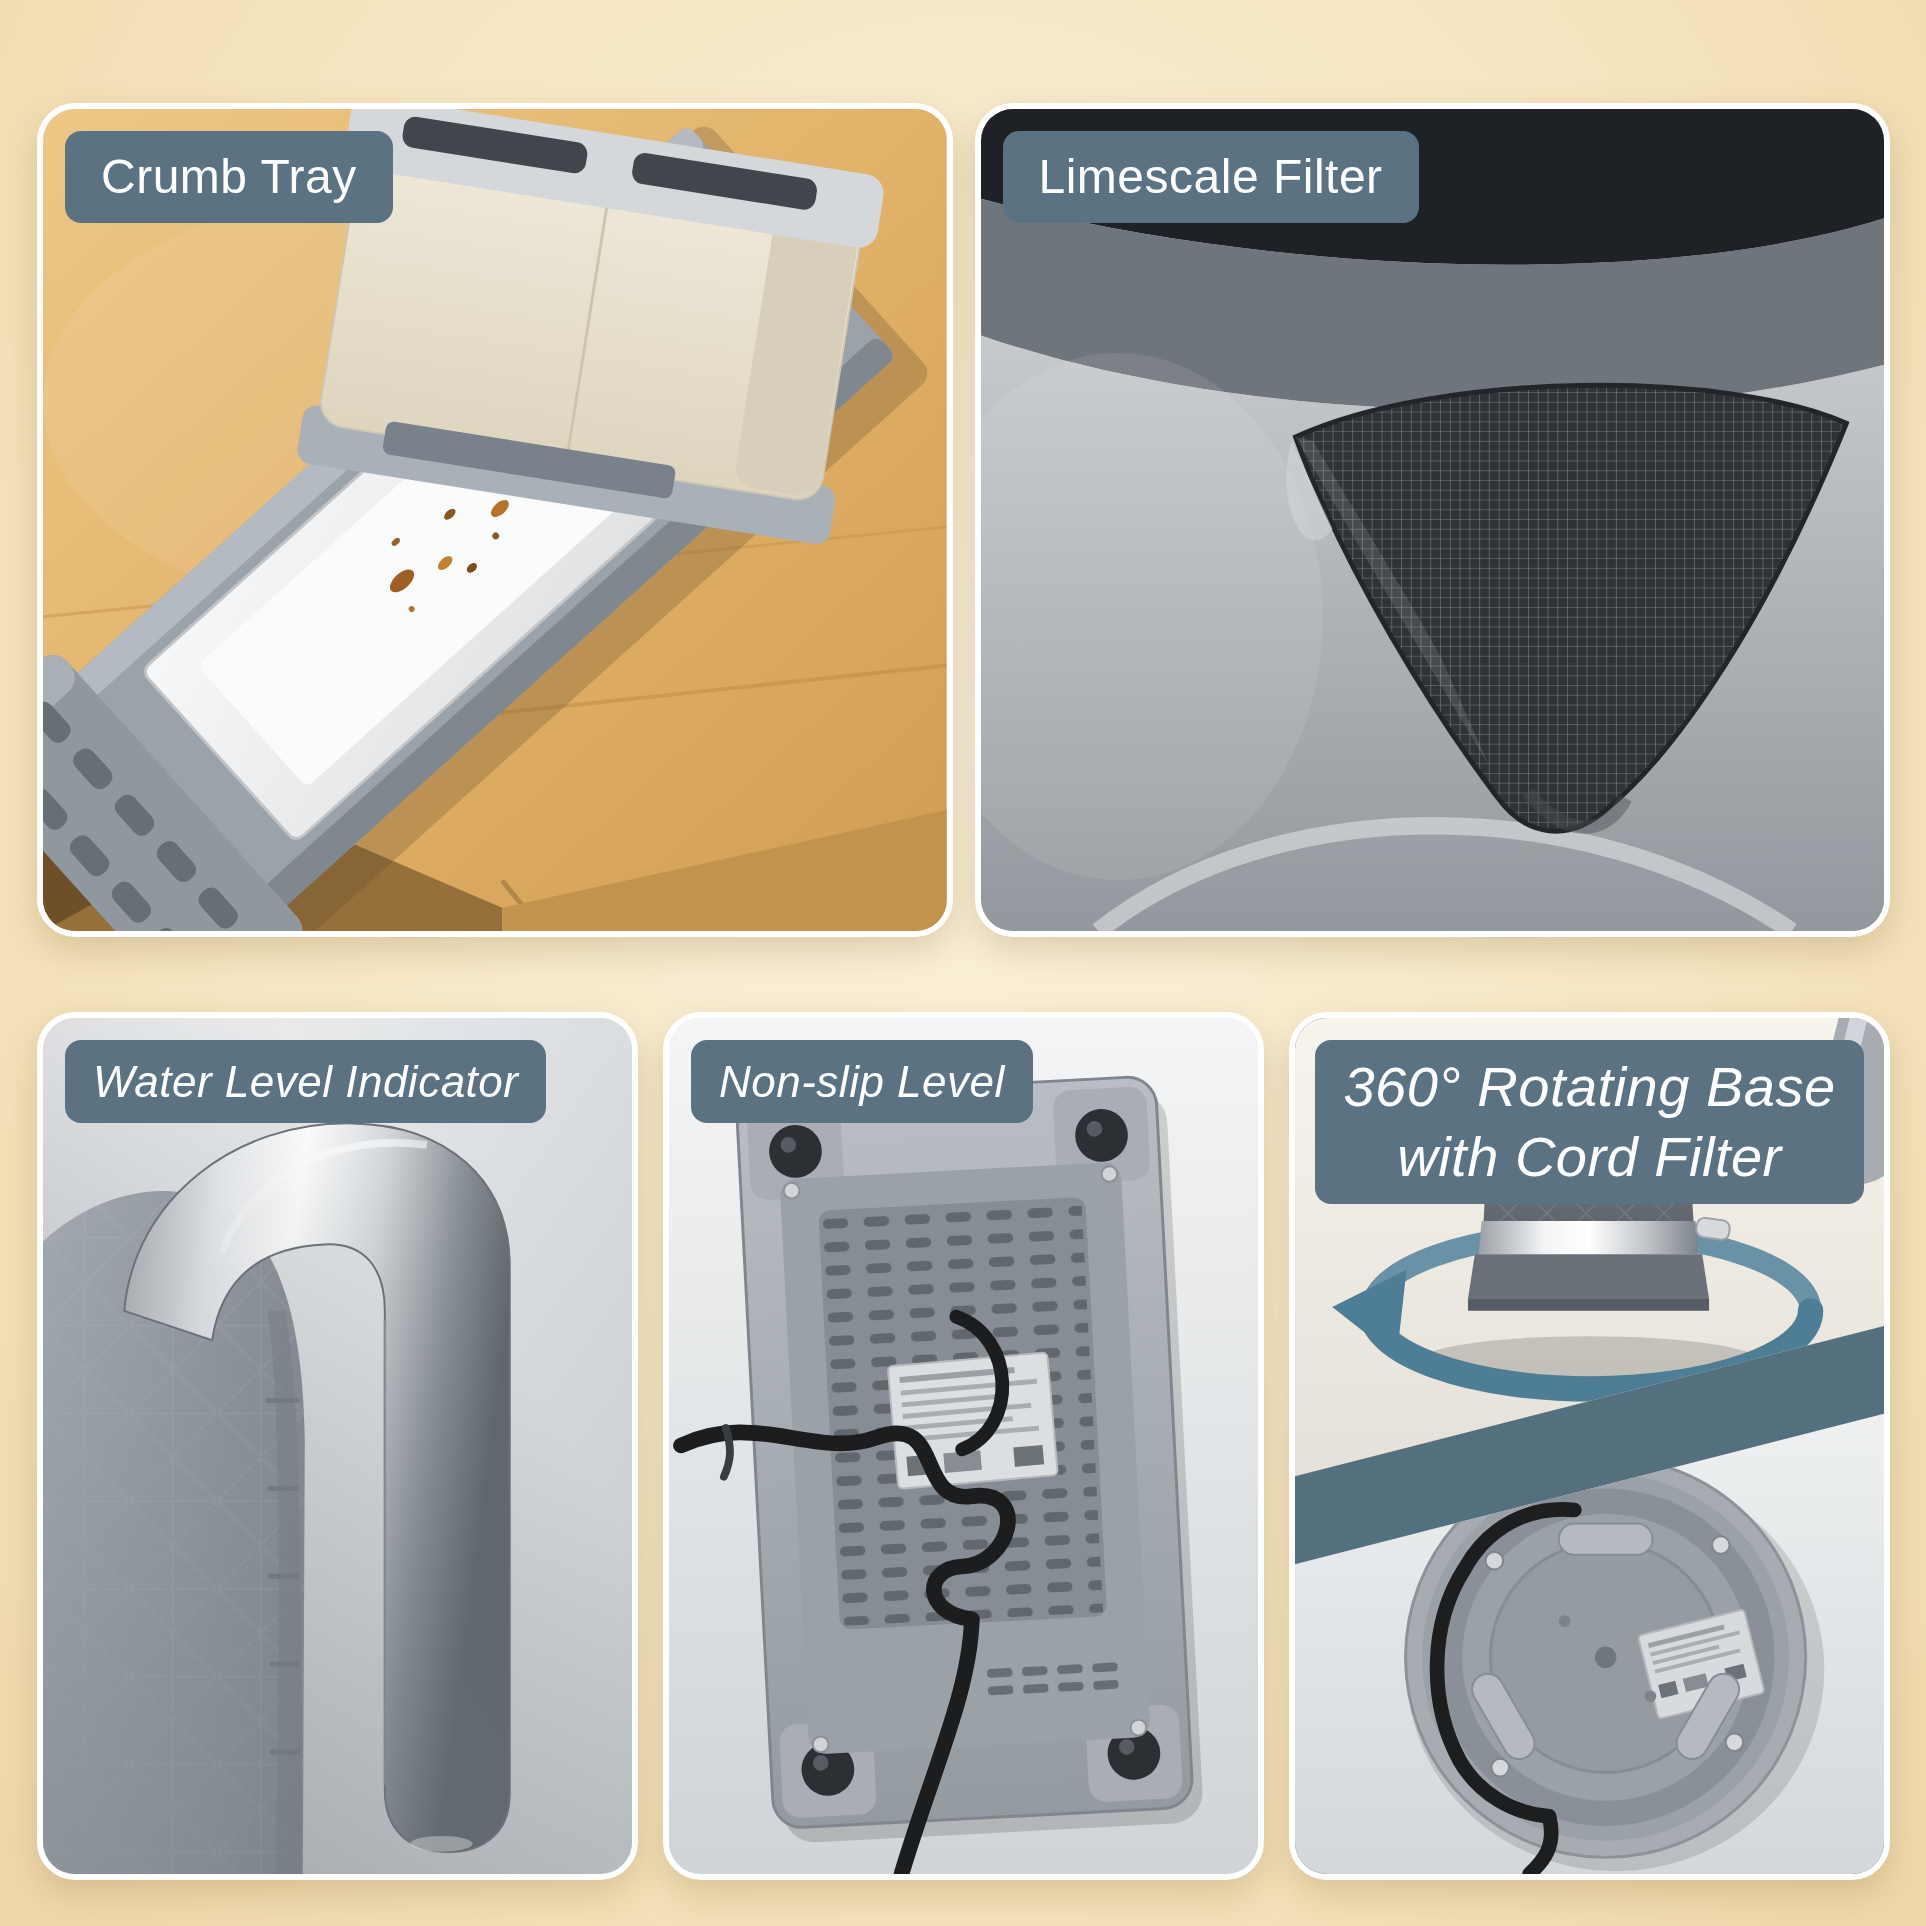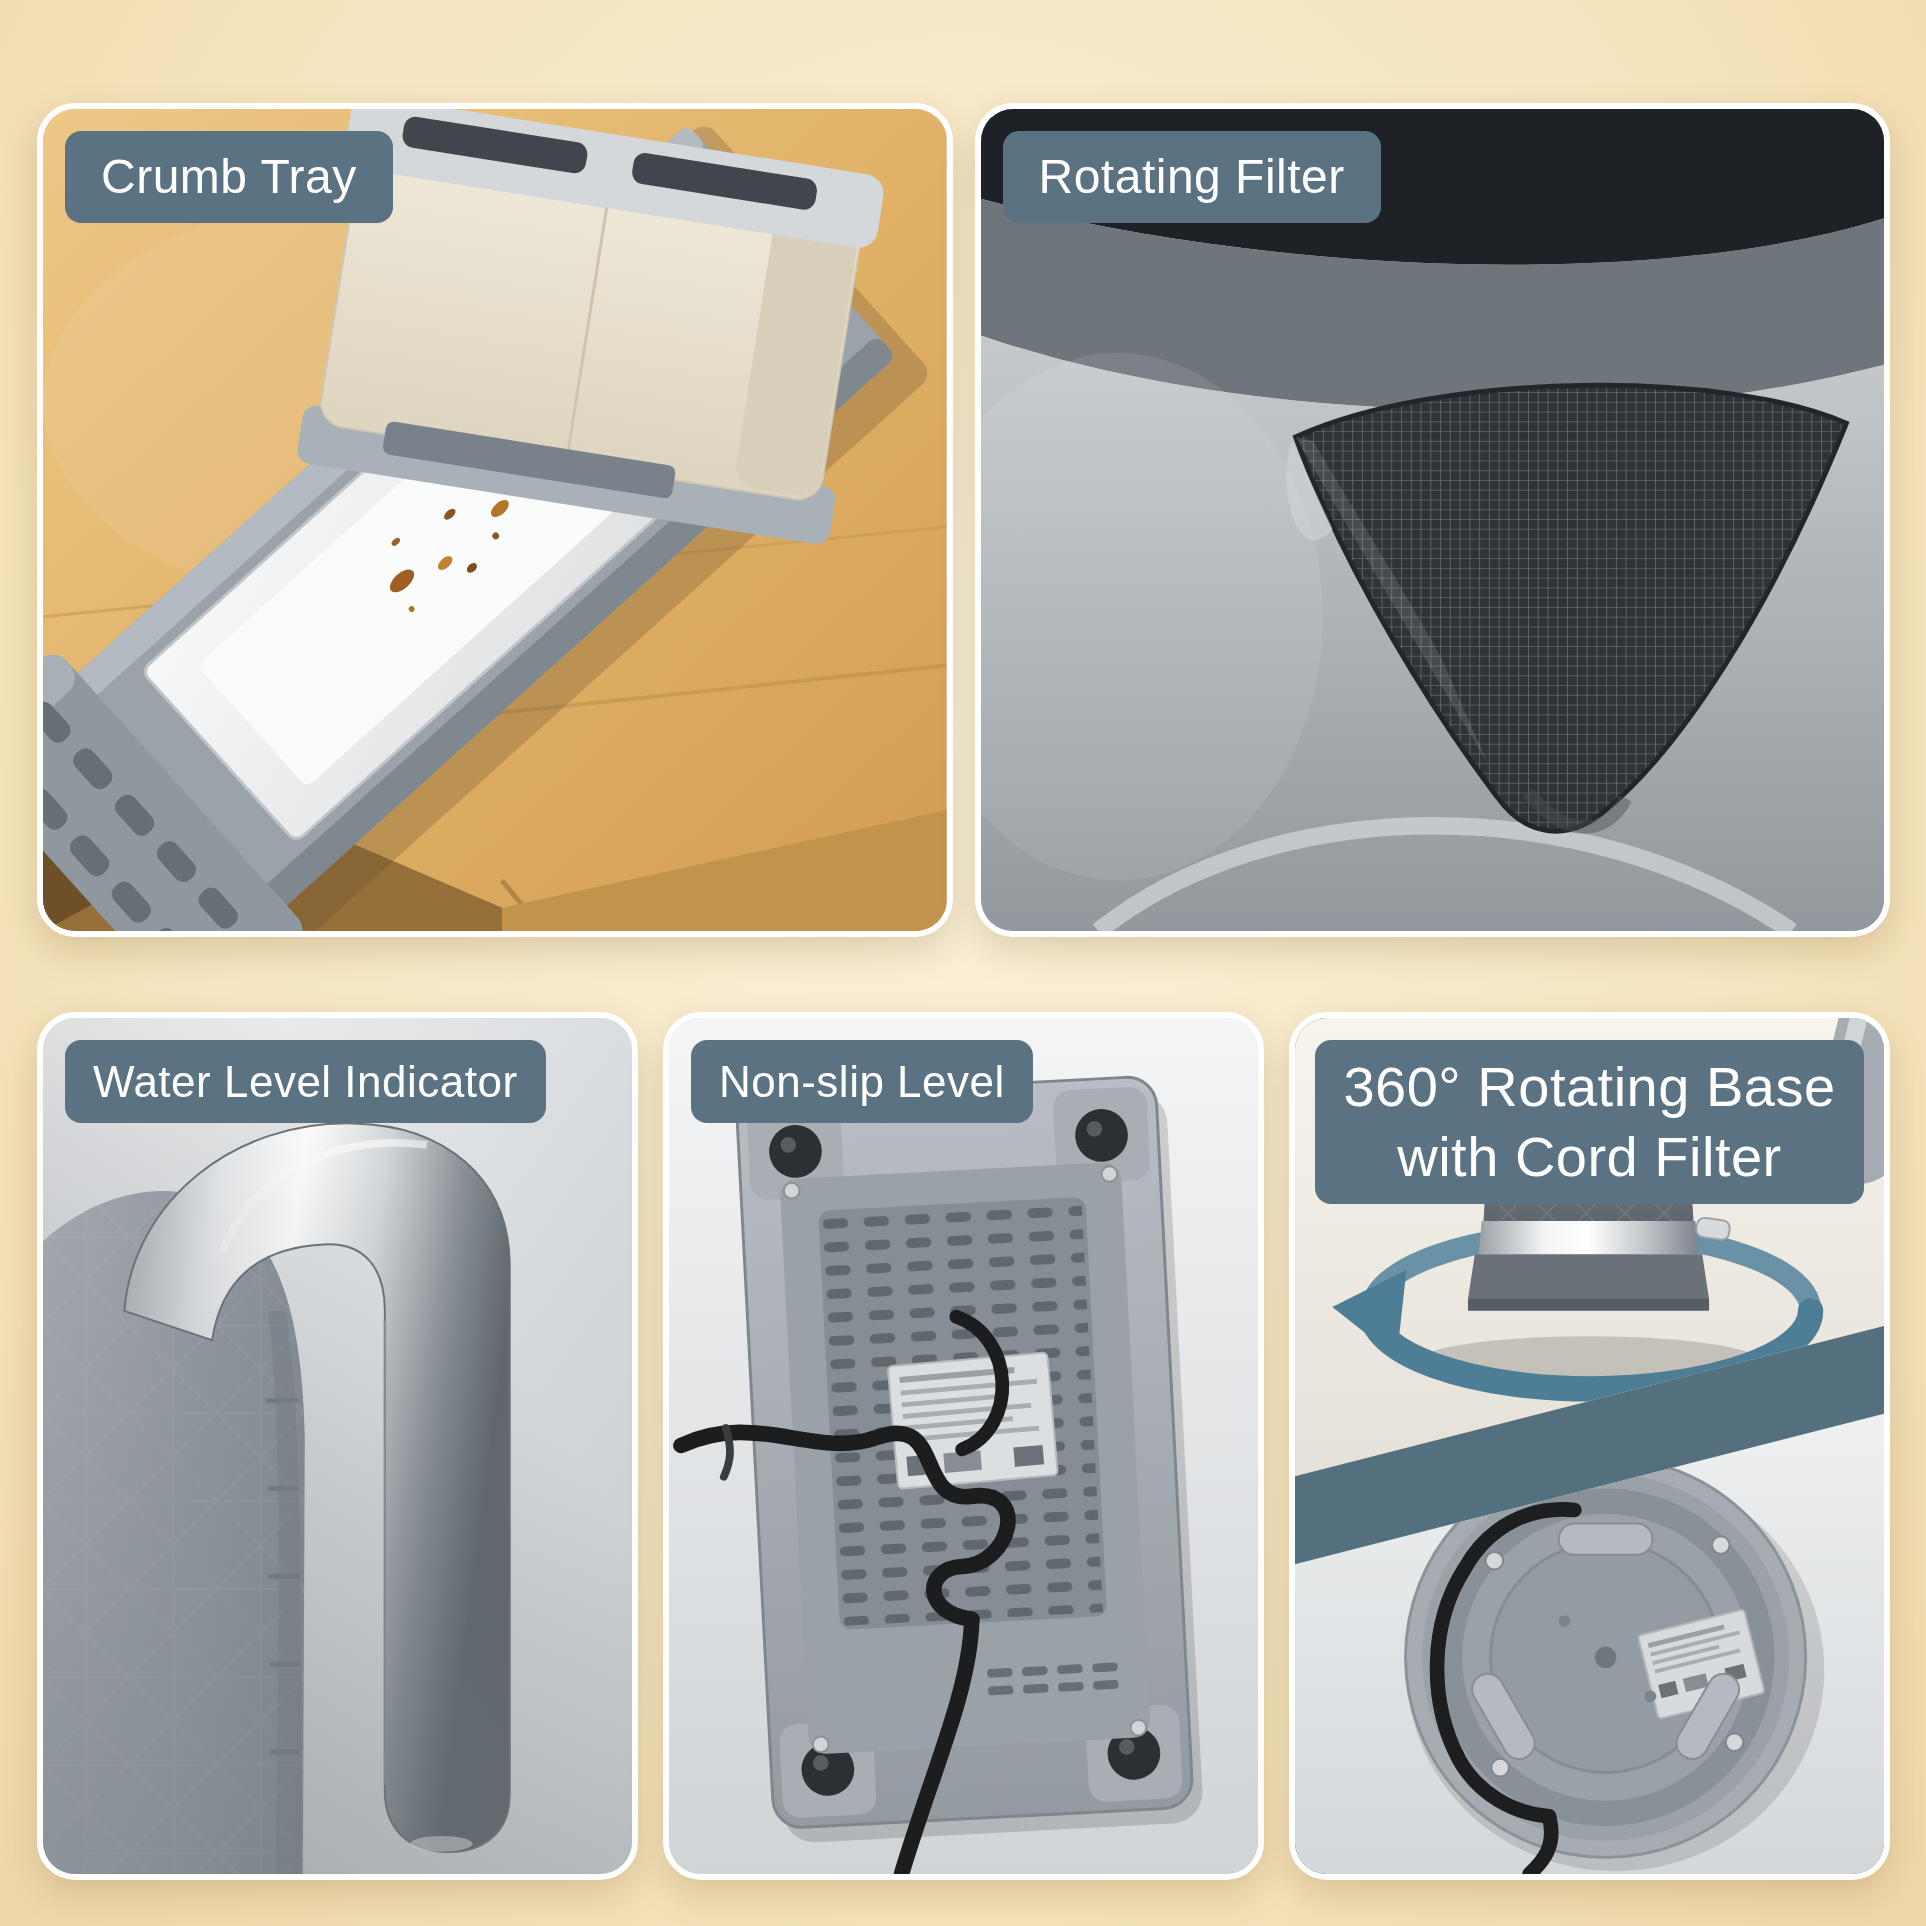--- a/index.html
+++ b/index.html
@@ -17,21 +17,21 @@
     border:6px solid #ffffff; background:#dfe2e4;
     box-shadow:0 14px 34px rgba(122,90,38,0.22);
   }
   .panel svg { width:100%; height:100%; display:block; }
   .badge {
     position:absolute; top:22px; left:22px; z-index:5;
     background:#5b7282; color:#ffffff;
     font-size:48px; line-height:1.25; padding:16px 36px;
     border-radius:16px; letter-spacing:0.5px; white-space:nowrap;
   }
-  .row-bottom .badge { font-size:44px; padding:14px 28px; }
+  .row-bottom .badge { font-size:44px; padding:14px 28px;font-style:italic; }
   .badge.badge-center {
     left:20px; right:20px; text-align:center; white-space:normal;
     font-size:56px; padding:12px 18px;
   }
   .badge.badge-center span { display:block; }
 </style>
 </head>
 <body>
 
 <div class="page">
@@ -113,21 +113,21 @@
           <path d="M258,8 L258,306" stroke="#cdc4ae" stroke-width="3"></path>
           <rect x="-16" y="-26" width="552" height="76" rx="20" fill="#d4d8db"></rect>
           <rect x="40" y="-12" width="190" height="32" rx="12" fill="#41464c"></rect>
           <rect x="278" y="-12" width="190" height="32" rx="12" fill="#41464c"></rect>
           <rect x="70" y="300" width="300" height="34" rx="8" fill="#79818a"></rect>
         </g>
       </svg>
     </figure>
 
     <figure class="panel">
-      <div class="badge">Rotating Filter</div>
+      <div class="badge">Limescale Filter</div>
       <svg viewBox="0 0 925 842" preserveAspectRatio="xMidYMid slice">
         <defs>
           <linearGradient id="p2-bg" x1="0" y1="0" x2="1" y2="0">
             <stop offset="0" stop-color="#cbcfd2"></stop>
               <stop offset="1" stop-color="#969ca1"></stop>
           </linearGradient>
           <linearGradient id="p2-spout" x1="0" y1="0" x2="0" y2="1">
             <stop offset="0" stop-color="#c6cacd"></stop>
               <stop offset="1" stop-color="#92989d"></stop>
           </linearGradient>

